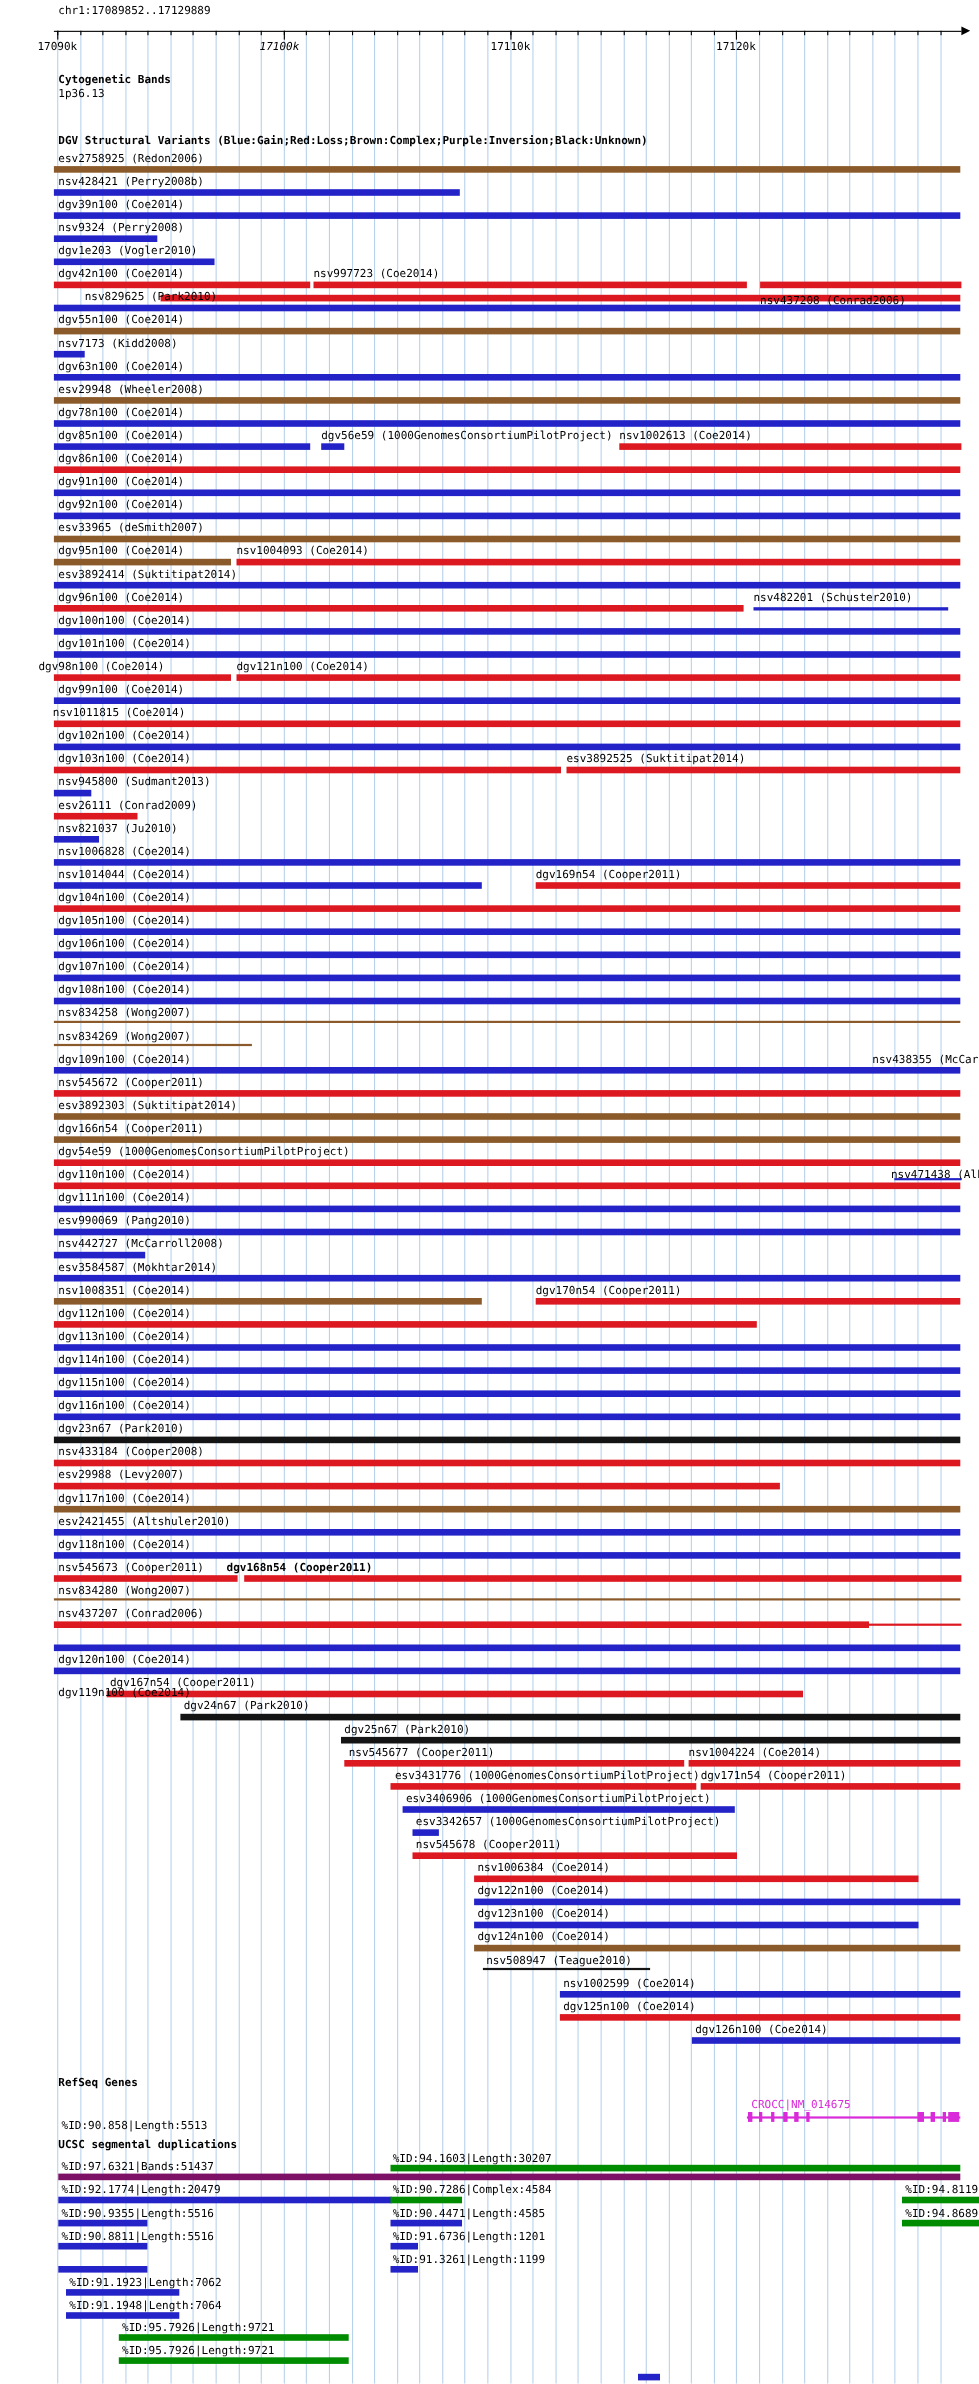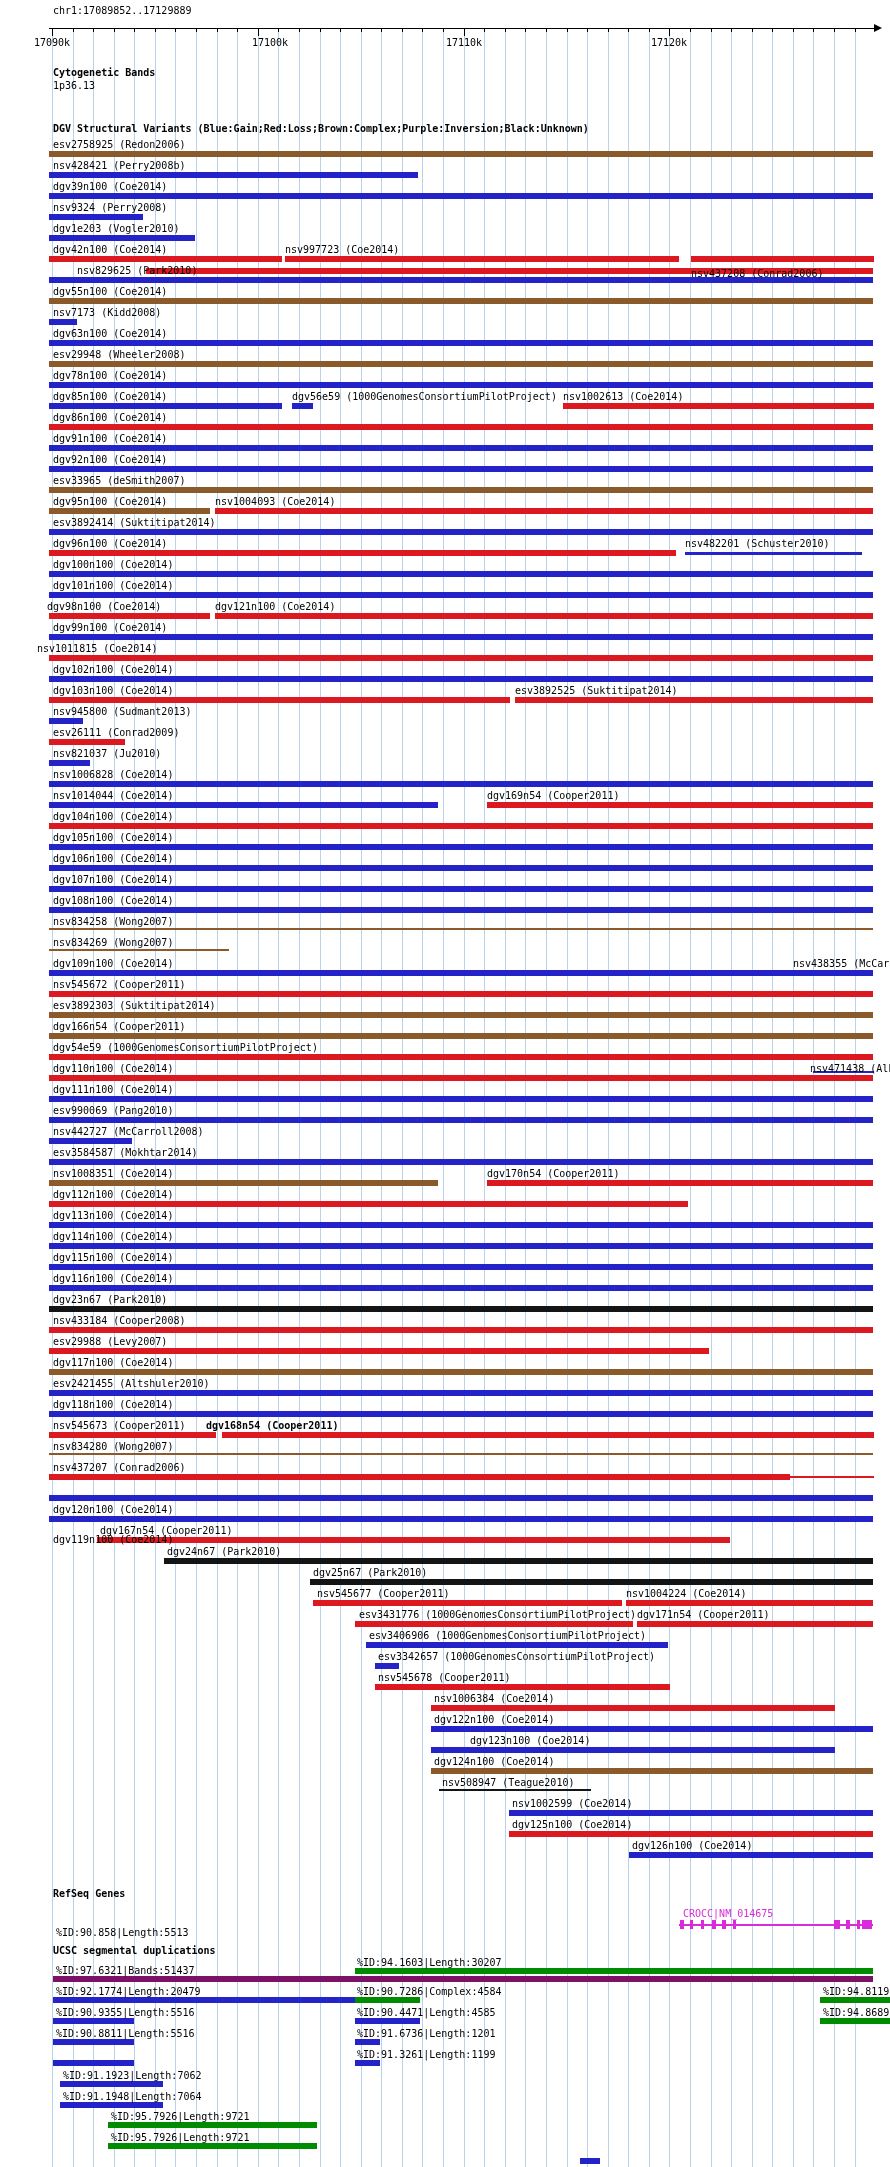--- a/index.html
+++ b/index.html
@@ -99,21 +99,21 @@
       <div style="position: absolute; left: 731px; top: 28px; width: 1px; height: 4px; background: rgb(0, 0, 0); z-index: 2;"></div>
       <div style="position: absolute; left: 752px; top: 28px; width: 1px; height: 4px; background: rgb(0, 0, 0); z-index: 2;"></div>
       <div style="position: absolute; left: 772px; top: 28px; width: 1px; height: 4px; background: rgb(0, 0, 0); z-index: 2;"></div>
       <div style="position: absolute; left: 793px; top: 28px; width: 1px; height: 4px; background: rgb(0, 0, 0); z-index: 2;"></div>
       <div style="position: absolute; left: 813px; top: 28px; width: 1px; height: 4px; background: rgb(0, 0, 0); z-index: 2;"></div>
       <div style="position: absolute; left: 834px; top: 28px; width: 1px; height: 4px; background: rgb(0, 0, 0); z-index: 2;"></div>
       <div style="position: absolute; left: 855px; top: 28px; width: 1px; height: 4px; background: rgb(0, 0, 0); z-index: 2;"></div>
       <div style="position: absolute; left: 52px; top: 28px; width: 1px; height: 8px; background: rgb(0, 0, 0); z-index: 2;"></div>
       <div class="t" style="position: absolute; left: 34px; top: 37px; z-index: 3;">17090k</div>
       <div style="position: absolute; left: 258px; top: 28px; width: 1px; height: 8px; background: rgb(0, 0, 0); z-index: 2;"></div>
-      <div class="t" style="position: absolute; left: 252px; top: 37px; z-index: 3;">17100k</div>
+      <div class="t" style="position: absolute; left: 236px; top: 37px; z-index: 3; font-style: italic;">17100k</div>
       <div style="position: absolute; left: 464px; top: 28px; width: 1px; height: 8px; background: rgb(0, 0, 0); z-index: 2;"></div>
       <div class="t" style="position: absolute; left: 446px; top: 37px; z-index: 3;">17110k</div>
       <div style="position: absolute; left: 669px; top: 28px; width: 1px; height: 8px; background: rgb(0, 0, 0); z-index: 2;"></div>
       <div class="t" style="position: absolute; left: 651px; top: 37px; z-index: 3;">17120k</div>
       <div class="t" style="position: absolute; left: 53px; top: 139px; z-index: 3;">esv2758925 (Redon2006)</div>
       <div style="position: absolute; left: 49px; top: 151px; width: 824px; height: 6px; background: rgb(139, 90, 43); z-index: 2;"></div>
       <div class="t" style="position: absolute; left: 53px; top: 160px; z-index: 3;">nsv428421 (Perry2008b)</div>
       <div style="position: absolute; left: 49px; top: 172px; width: 369px; height: 6px; background: rgb(35, 35, 200); z-index: 2;"></div>
       <div class="t" style="position: absolute; left: 53px; top: 181px; z-index: 3;">dgv39n100 (Coe2014)</div>
       <div style="position: absolute; left: 49px; top: 193px; width: 824px; height: 6px; background: rgb(35, 35, 200); z-index: 2;"></div>
@@ -161,27 +161,27 @@
       <div class="t" style="position: absolute; left: 53px; top: 517px; z-index: 3;">esv3892414 (Suktitipat2014)</div>
       <div style="position: absolute; left: 49px; top: 529px; width: 824px; height: 6px; background: rgb(35, 35, 200); z-index: 2;"></div>
       <div class="t" style="position: absolute; left: 53px; top: 538px; z-index: 3;">dgv96n100 (Coe2014)</div>
       <div class="t" style="position: absolute; left: 685px; top: 538px; z-index: 3;">nsv482201 (Schuster2010)</div>
       <div style="position: absolute; left: 49px; top: 550px; width: 627px; height: 6px; background: rgb(220, 24, 32); z-index: 2;"></div>
       <div style="position: absolute; left: 685px; top: 552px; width: 177px; height: 3px; background: rgb(35, 35, 200); z-index: 2;"></div>
       <div class="t" style="position: absolute; left: 53px; top: 559px; z-index: 3;">dgv100n100 (Coe2014)</div>
       <div style="position: absolute; left: 49px; top: 571px; width: 824px; height: 6px; background: rgb(35, 35, 200); z-index: 2;"></div>
       <div class="t" style="position: absolute; left: 53px; top: 580px; z-index: 3;">dgv101n100 (Coe2014)</div>
       <div style="position: absolute; left: 49px; top: 592px; width: 824px; height: 6px; background: rgb(35, 35, 200); z-index: 2;"></div>
-      <div class="t" style="position: absolute; left: 47px; top: 601px; z-index: 3;">dgv98n100 (Coe2014)</div>
+      <div class="t" style="position: absolute; left: 35px; top: 601px; z-index: 3;">dgv98n100 (Coe2014)</div>
       <div class="t" style="position: absolute; left: 215px; top: 601px; z-index: 3;">dgv121n100 (Coe2014)</div>
       <div style="position: absolute; left: 49px; top: 613px; width: 161px; height: 6px; background: rgb(220, 24, 32); z-index: 2;"></div>
       <div style="position: absolute; left: 215px; top: 613px; width: 658px; height: 6px; background: rgb(220, 24, 32); z-index: 2;"></div>
       <div class="t" style="position: absolute; left: 53px; top: 622px; z-index: 3;">dgv99n100 (Coe2014)</div>
       <div style="position: absolute; left: 49px; top: 634px; width: 824px; height: 6px; background: rgb(35, 35, 200); z-index: 2;"></div>
-      <div class="t" style="position: absolute; left: 37px; top: 643px; z-index: 3; text-align: right;">nsv1011815 (Coe2014)</div>
+      <div class="t" style="position: absolute; left: 48px; top: 643px; z-index: 3; text-align: right;">nsv1011815 (Coe2014)</div>
       <div style="position: absolute; left: 49px; top: 655px; width: 824px; height: 6px; background: rgb(220, 24, 32); z-index: 2;"></div>
       <div class="t" style="position: absolute; left: 53px; top: 664px; z-index: 3;">dgv102n100 (Coe2014)</div>
       <div style="position: absolute; left: 49px; top: 676px; width: 824px; height: 6px; background: rgb(35, 35, 200); z-index: 2;"></div>
       <div class="t" style="position: absolute; left: 53px; top: 685px; z-index: 3;">dgv103n100 (Coe2014)</div>
       <div class="t" style="position: absolute; left: 515px; top: 685px; z-index: 3;">esv3892525 (Suktitipat2014)</div>
       <div style="position: absolute; left: 49px; top: 697px; width: 461px; height: 6px; background: rgb(220, 24, 32); z-index: 2;"></div>
       <div style="position: absolute; left: 515px; top: 697px; width: 358px; height: 6px; background: rgb(220, 24, 32); z-index: 2;"></div>
       <div class="t" style="position: absolute; left: 53px; top: 706px; z-index: 3;">nsv945800 (Sudmant2013)</div>
       <div style="position: absolute; left: 49px; top: 718px; width: 34px; height: 6px; background: rgb(35, 35, 200); z-index: 2;"></div>
       <div class="t" style="position: absolute; left: 53px; top: 727px; z-index: 3;">esv26111 (Conrad2009)</div>
@@ -287,21 +287,21 @@
       <div class="t" style="position: absolute; left: 369px; top: 1630px; z-index: 3;">esv3406906 (1000GenomesConsortiumPilotProject)</div>
       <div style="position: absolute; left: 366px; top: 1642px; width: 302px; height: 6px; background: rgb(35, 35, 200); z-index: 2;"></div>
       <div class="t" style="position: absolute; left: 378px; top: 1651px; z-index: 3;">esv3342657 (1000GenomesConsortiumPilotProject)</div>
       <div style="position: absolute; left: 375px; top: 1663px; width: 24px; height: 6px; background: rgb(35, 35, 200); z-index: 2;"></div>
       <div class="t" style="position: absolute; left: 378px; top: 1672px; z-index: 3;">nsv545678 (Cooper2011)</div>
       <div style="position: absolute; left: 375px; top: 1684px; width: 295px; height: 6px; background: rgb(220, 24, 32); z-index: 2;"></div>
       <div class="t" style="position: absolute; left: 434px; top: 1693px; z-index: 3;">nsv1006384 (Coe2014)</div>
       <div style="position: absolute; left: 431px; top: 1705px; width: 404px; height: 6px; background: rgb(220, 24, 32); z-index: 2;"></div>
       <div class="t" style="position: absolute; left: 434px; top: 1714px; z-index: 3;">dgv122n100 (Coe2014)</div>
       <div style="position: absolute; left: 431px; top: 1726px; width: 442px; height: 6px; background: rgb(35, 35, 200); z-index: 2;"></div>
-      <div class="t" style="position: absolute; left: 434px; top: 1735px; z-index: 3; margin-left: 36px;">dgv123n100 (Coe2014)</div>
+      <div class="t" style="position: absolute; left: 434px; top: 1735px; z-index: 3;">dgv123n100 (Coe2014)</div>
       <div style="position: absolute; left: 431px; top: 1747px; width: 404px; height: 6px; background: rgb(35, 35, 200); z-index: 2;"></div>
       <div class="t" style="position: absolute; left: 434px; top: 1756px; z-index: 3;">dgv124n100 (Coe2014)</div>
       <div style="position: absolute; left: 431px; top: 1768px; width: 442px; height: 6px; background: rgb(139, 90, 43); z-index: 2;"></div>
       <div class="t" style="position: absolute; left: 442px; top: 1777px; z-index: 3;">nsv508947 (Teague2010)</div>
       <div style="position: absolute; left: 439px; top: 1789px; width: 152px; height: 2px; background: rgb(20, 20, 20); z-index: 2;"></div>
       <div class="t" style="position: absolute; left: 512px; top: 1798px; z-index: 3;">nsv1002599 (Coe2014)</div>
       <div style="position: absolute; left: 509px; top: 1810px; width: 364px; height: 6px; background: rgb(35, 35, 200); z-index: 2;"></div>
       <div class="t" style="position: absolute; left: 512px; top: 1819px; z-index: 3;">dgv125n100 (Coe2014)</div>
       <div style="position: absolute; left: 509px; top: 1831px; width: 364px; height: 6px; background: rgb(220, 24, 32); z-index: 2;"></div>
       <div class="t" style="position: absolute; left: 632px; top: 1840px; z-index: 3;">dgv126n100 (Coe2014)</div>

